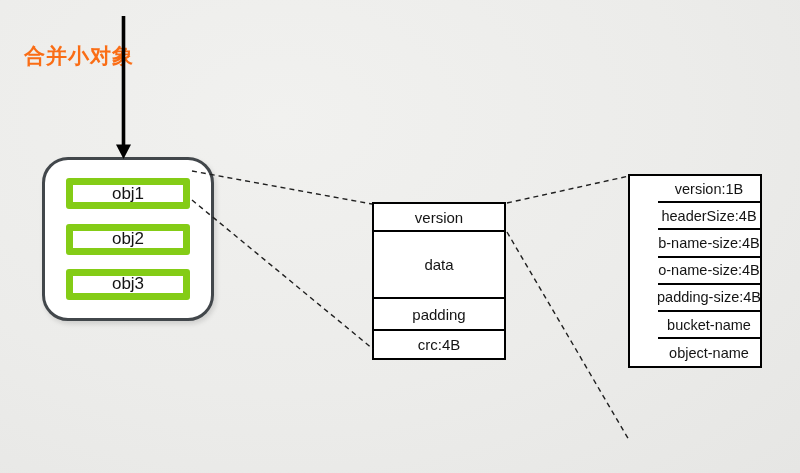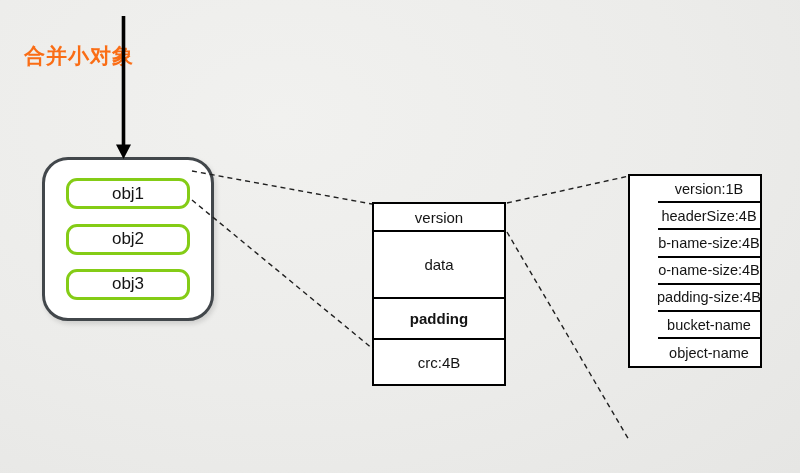--- a/index.html
+++ b/index.html
@@ -39,22 +39,22 @@
     display: flex;
     flex-direction: column;
     justify-content: space-evenly;
     align-items: center;
     padding: 4px 0;
   }
   .obj-box {
     width: 124px; height: 31px;
     box-sizing: border-box;
     background: #ffffff;
-    border: 3px solid #84cc16;
-    border-radius: 11px;
+    border: 7px solid #84cc16;
+    border-radius: 3px;
     display: flex;
     align-items: center;
     justify-content: center;
     font-size: 17px;
     color: #141414;
   }
 
   
   .seg-table {
     position: absolute;
@@ -69,22 +69,22 @@
     border-bottom: 2.5px solid #000000;
     display: flex;
     align-items: center;
     justify-content: center;
     font-size: 15px;
     color: #141414;
   }
   .seg-row:last-child { border-bottom: none; }
   .seg-row:nth-child(1) { height: 28px; }
   .seg-row:nth-child(2) { height: 67px; }
-  .seg-row:nth-child(3) { height: 41px; font-weight: bold; }
-  .seg-row:nth-child(4) { height: 44px; }
+  .seg-row:nth-child(3) { height: 32px; }
+  .seg-row:nth-child(4) { height: 27px; }
 
   
   .hdr-table {
     position: absolute;
     left: 628px; top: 174px;
     width: 134px;
     box-sizing: border-box;
     background: #ffffff;
     border: 2.5px solid #000000;
     padding-left: 28px;

